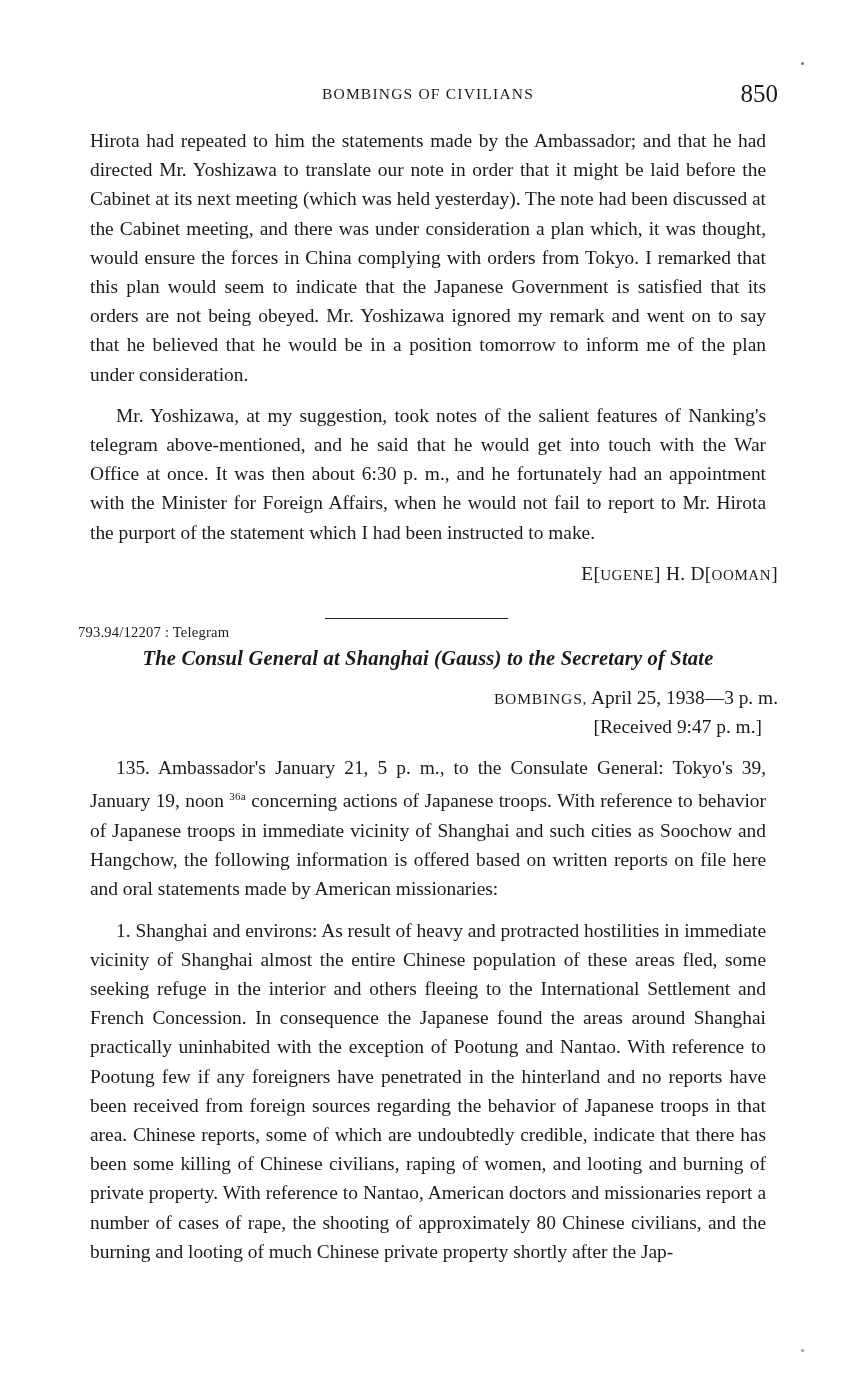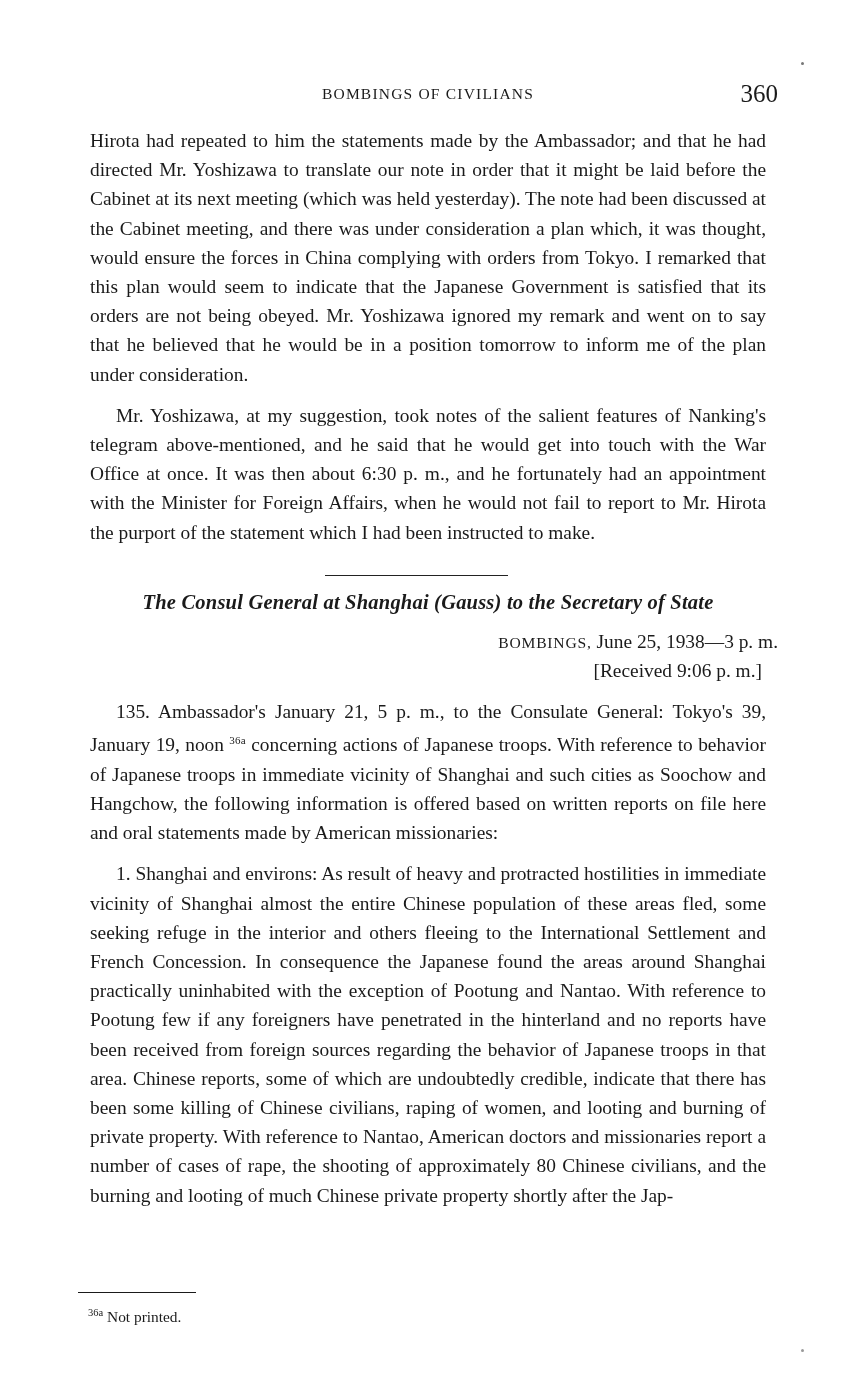--- a/index.html
+++ b/index.html
@@ -172,43 +172,44 @@
 
 <div class="page">
 
   <div class="corner-mark"></div>
   <div class="corner-mark-bottom"></div>
 
   <div class="content">
 
     <div class="header-row">
       <div class="running-head"><span class="running-head-inner">BOMBINGS OF CIVILIANS</span></div>
-      <div class="page-number">360</div>
+      <div class="page-number">850</div>
     </div>
 
     <p class="body noindent">Hirota had repeated to him the statements made by the Ambassador; and that he had directed Mr. Yoshizawa to translate our note in order that it might be laid before the Cabinet at its next meeting (which was held yesterday). The note had been discussed at the Cabinet meeting, and there was under consideration a plan which, it was thought, would ensure the forces in China complying with orders from Tokyo. I remarked that this plan would seem to indicate that the Japanese Government is satisfied that its orders are not being obeyed. Mr. Yoshizawa ignored my remark and went on to say that he believed that he would be in a position tomorrow to inform me of the plan under consideration.</p>
 
     <p class="body">Mr. Yoshizawa, at my suggestion, took notes of the salient features of Nanking's telegram above-mentioned, and he said that he would get into touch with the War Office at once. It was then about 6:30 p. m., and he fortunately had an appointment with the Minister for Foreign Affairs, when he would not fail to report to Mr. Hirota the purport of the statement which I had been instructed to make.</p>
 
+    <div class="signature">
+      <span>E</span><span>[</span><span class="sc">UGENE</span><span>]</span>
+      <span>H. D</span><span>[</span><span class="sc">OOMAN</span><span>]</span>
+    </div>
 
     <div class="rule-wrap">
       <div class="short-rule"></div>
     </div>
 
+    <div class="docref">793.94/12207 : Telegram</div>
 
     <div class="doctitle">The Consul General at Shanghai (Gauss) to the Secretary of State</div>
 
-    <div class="dateline"><span class="place">BOMBINGS,</span> <span>June 25, 1938—3 p. m.</span></div>
-
-    <div class="received">[Received 9:06 p. m.]</div>
+    <div class="dateline"><span class="place">BOMBINGS,</span> <span>April 25, 1938—3 p. m.</span></div>
+
+    <div class="received">[Received 9:47 p. m.]</div>
 
     <p class="body"><span>135. Ambassador's January 21, 5 p. m., to the Consulate General: Tokyo's 39, January 19, noon</span> <sup class="fn">36a</sup> <span>concerning actions of Japanese troops. With reference to behavior of Japanese troops in immediate vicinity of Shanghai and such cities as Soochow and Hangchow, the following information is offered based on written reports on file here and oral statements made by American missionaries:</span></p>
 
     <p class="body">1. Shanghai and environs: As result of heavy and protracted hostilities in immediate vicinity of Shanghai almost the entire Chinese population of these areas fled, some seeking refuge in the interior and others fleeing to the International Settlement and French Concession. In consequence the Japanese found the areas around Shanghai practically uninhabited with the exception of Pootung and Nantao. With reference to Pootung few if any foreigners have penetrated in the hinterland and no reports have been received from foreign sources regarding the behavior of Japanese troops in that area. Chinese reports, some of which are undoubtedly credible, indicate that there has been some killing of Chinese civilians, raping of women, and looting and burning of private property. With reference to Nantao, American doctors and missionaries report a number of cases of rape, the shooting of approximately 80 Chinese civilians, and the burning and looting of much Chinese private property shortly after the Jap-</p>
 
   </div>
 
-  <div class="footnote-wrap">
-    <div class="footnote-rule"></div>
-    <div class="footnote"><sup>36a</sup> <span>Not printed.</span></div>
-  </div>
 
 </div>
 
 </body></html>

